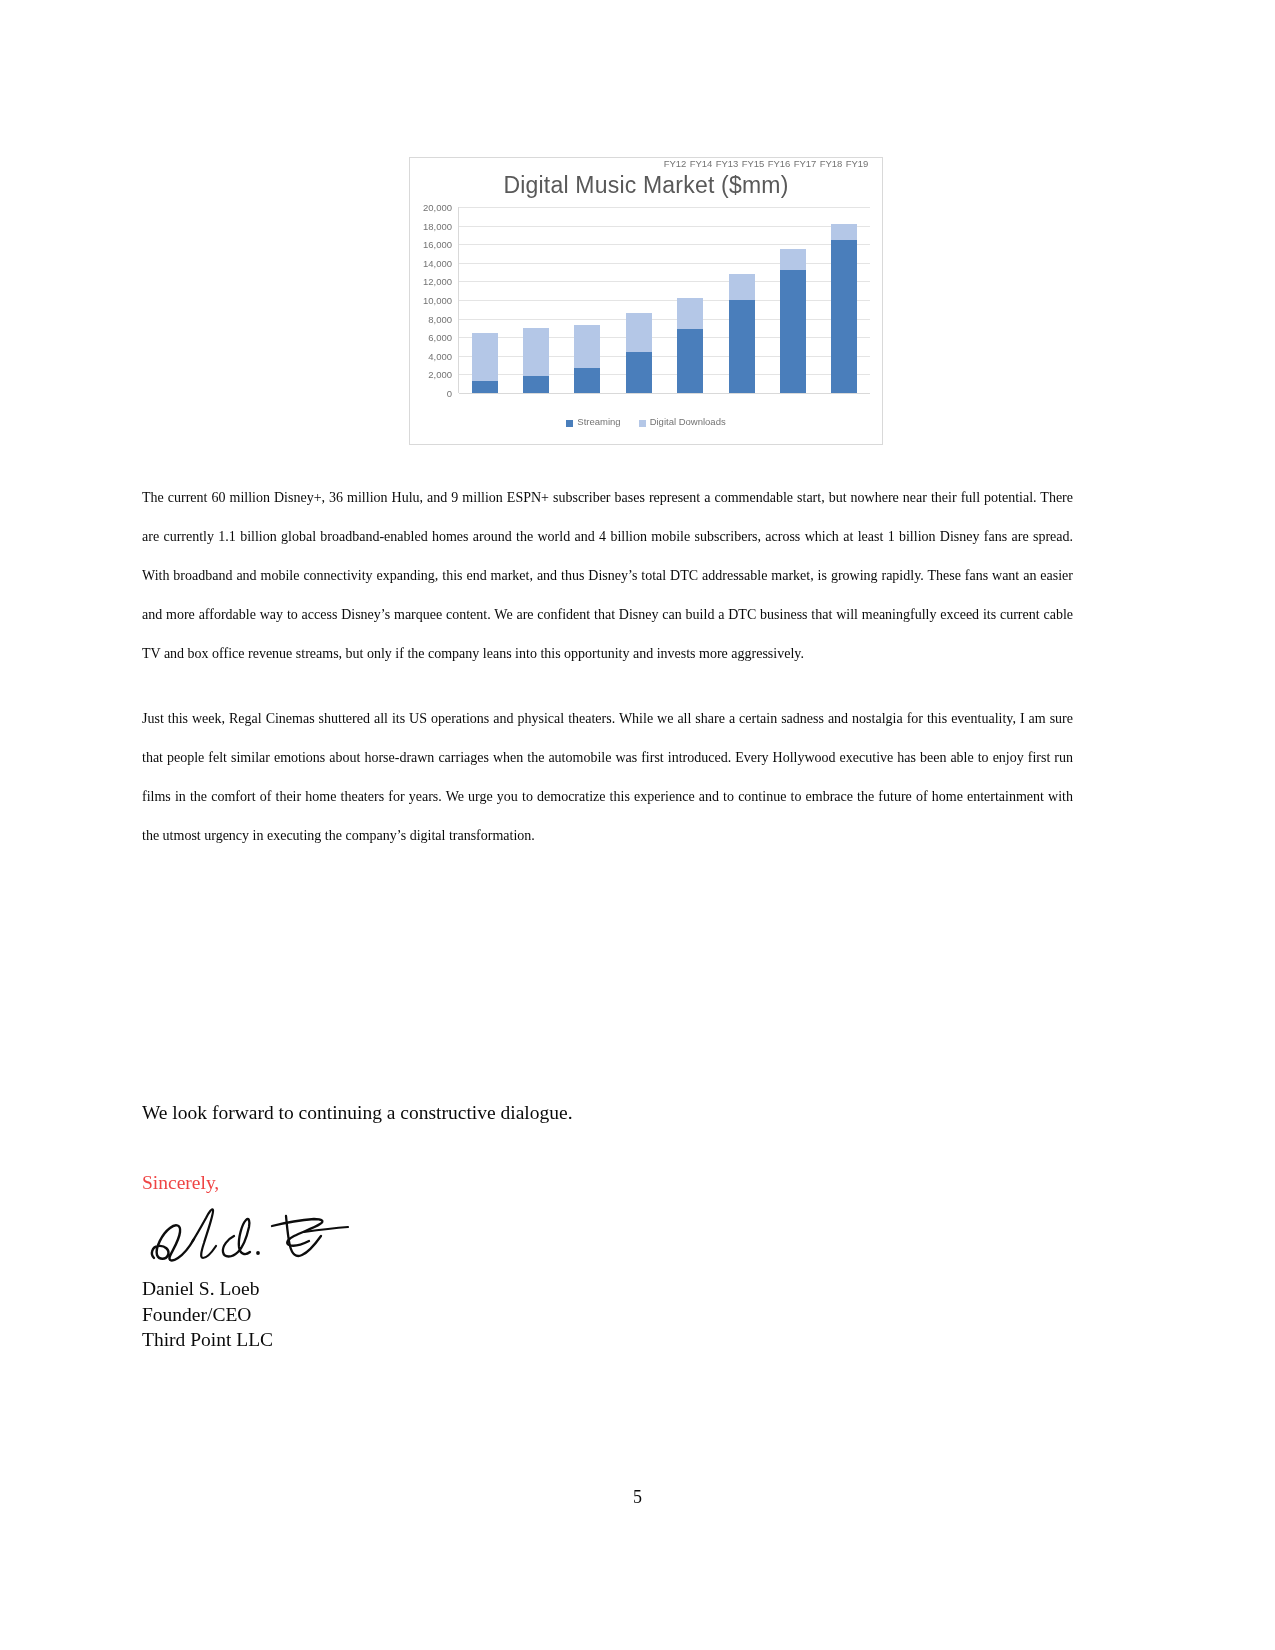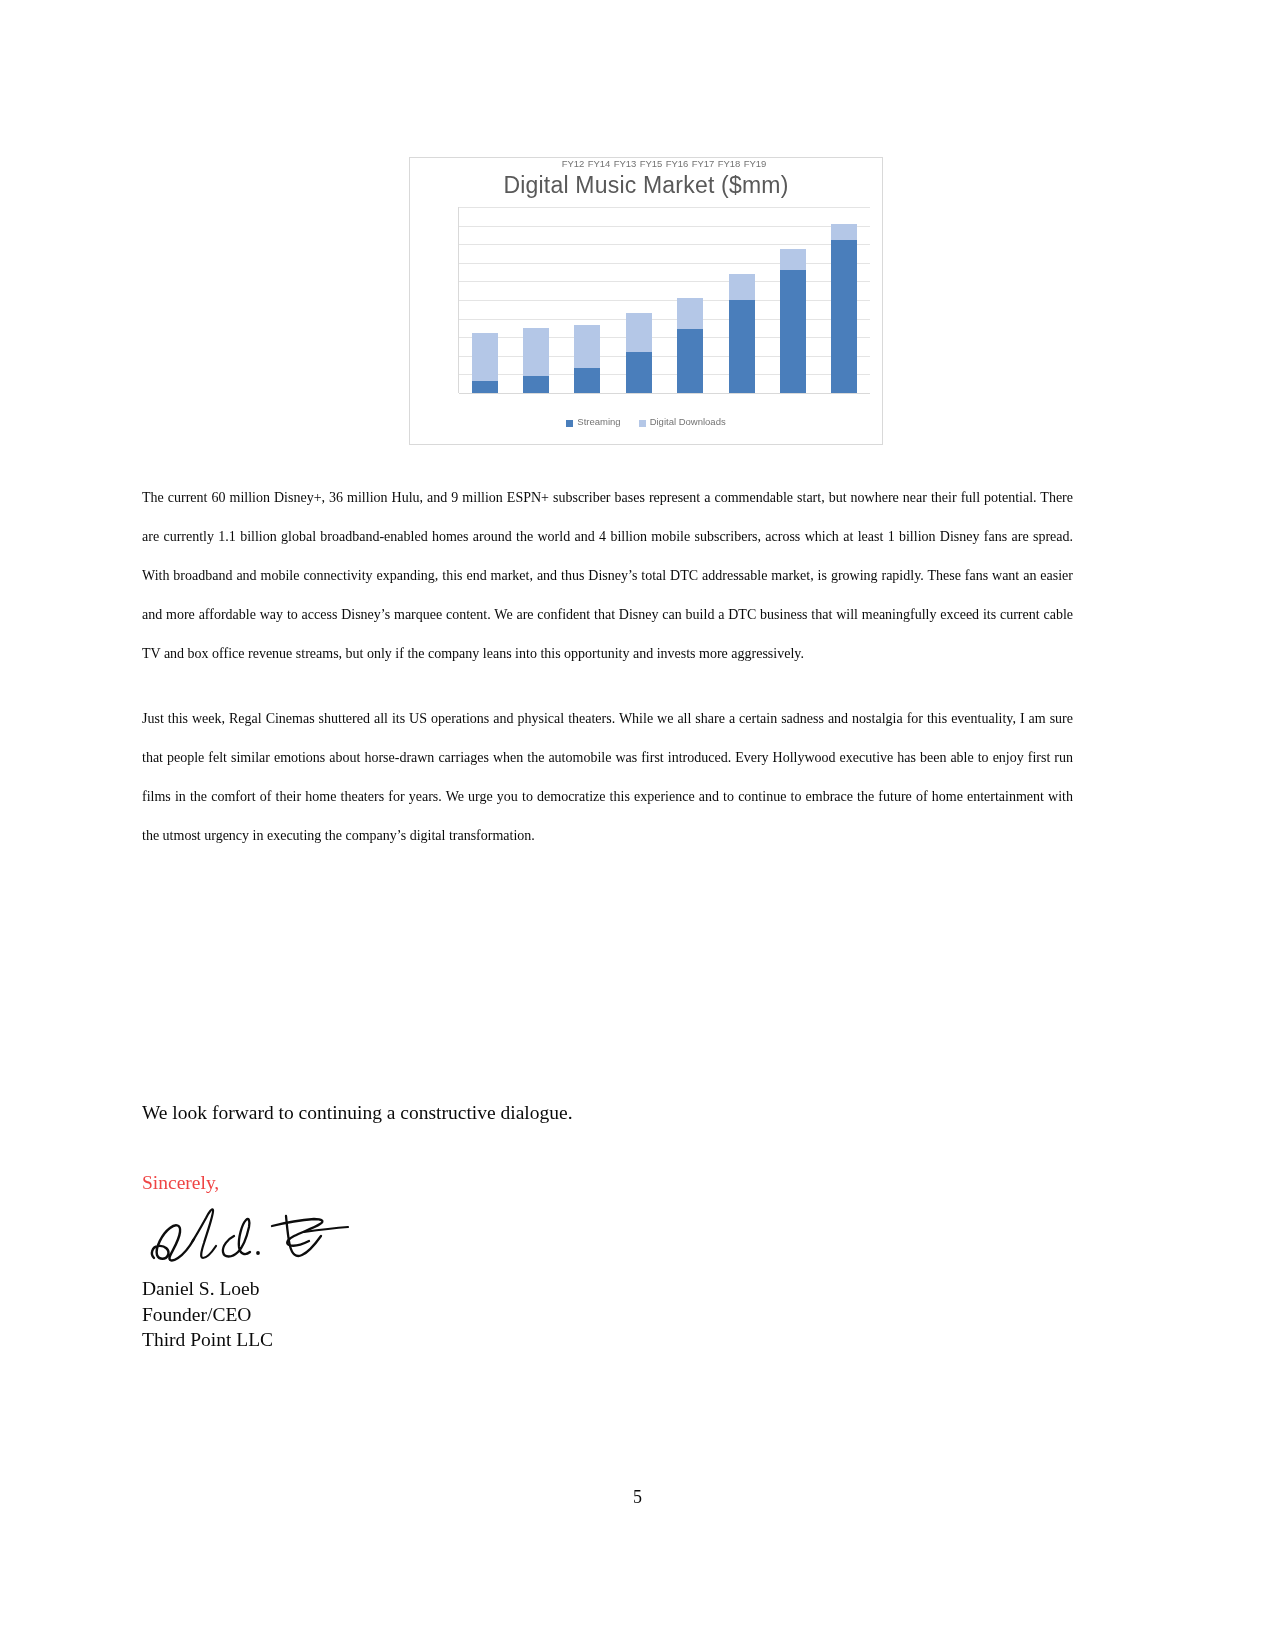--- a/index.html
+++ b/index.html
@@ -98,21 +98,21 @@
   }
   .seg-top { background: #b4c7e7; }
   .seg-bot { background: #4a7ebb; }
 
   .x-axis {
     position: absolute;
     left: 48px;
     right: 12px;
     top: 0;
     display: flex;
-    justify-content: center;
+    justify-content: flex-end;
   }
   .x-label {
     width: 26px;
     text-align: center;
     font-family: "Liberation Sans", sans-serif;
     font-size: 9.5px;
     color: #737373;
     white-space: nowrap;
   }
   .legend {
@@ -212,20 +212,33 @@
 <body>
 
 <div class="page">
 
   <figure class="chart-figure">
 
     <div class="chart-title">Digital Music Market ($mm)</div>
 
     <div class="plot-wrap">
 
+      <div class="y-axis" id="y-axis">
+          <div class="y-tick" style="top: 0%;">20,000</div>
+          <div class="y-tick" style="top: 10%;">18,000</div>
+          <div class="y-tick" style="top: 20%;">16,000</div>
+          <div class="y-tick" style="top: 30%;">14,000</div>
+          <div class="y-tick" style="top: 40%;">12,000</div>
+          <div class="y-tick" style="top: 50%;">10,000</div>
+          <div class="y-tick" style="top: 60%;">8,000</div>
+          <div class="y-tick" style="top: 70%;">6,000</div>
+          <div class="y-tick" style="top: 80%;">4,000</div>
+          <div class="y-tick" style="top: 90%;">2,000</div>
+          <div class="y-tick" style="top: 100%;">0</div>
+        </div>
 
       <div class="plot-area" id="plot-area">
         <div id="gridlines">
             <div class="gridline" style="top: 0%;"></div>
             <div class="gridline" style="top: 10%;"></div>
             <div class="gridline" style="top: 20%;"></div>
             <div class="gridline" style="top: 30%;"></div>
             <div class="gridline" style="top: 40%;"></div>
             <div class="gridline" style="top: 50%;"></div>
             <div class="gridline" style="top: 60%;"></div>

